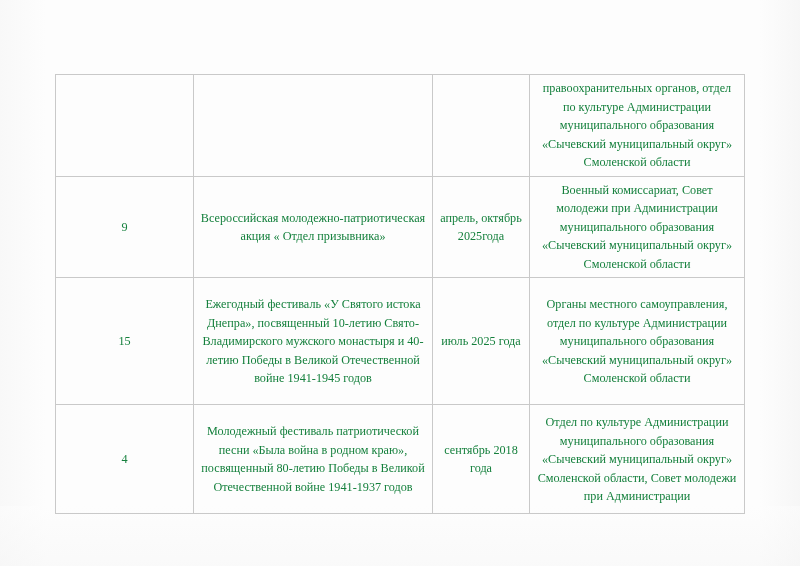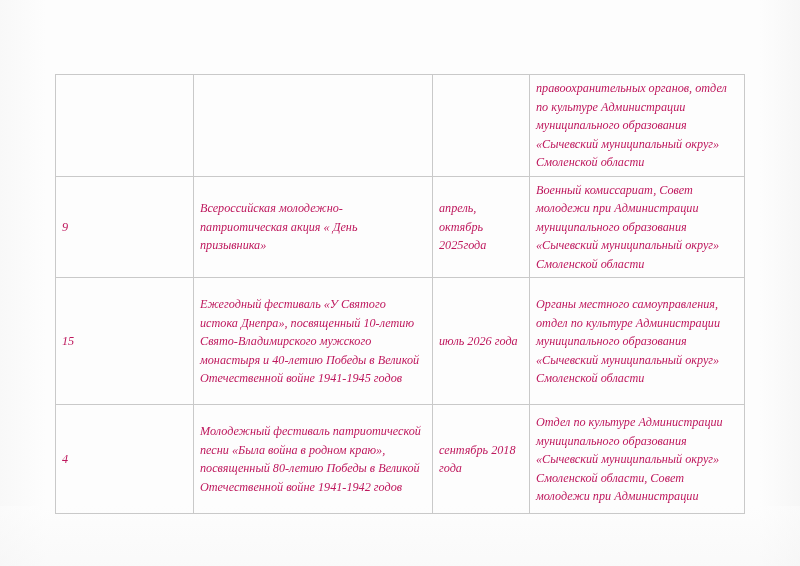--- a/index.html
+++ b/index.html
@@ -46,24 +46,24 @@
     left: 55px;
     top: 74px;
     width: 689px;
     border-collapse: collapse;
     table-layout: fixed;
   }
   .doc-table td {
     border: 1px solid #c9c9c9;
     padding: 4px 6px;
     vertical-align: middle;
+    text-align: center;
     font-size: 12.2px;
     line-height: 1.52;
-    color: #be185d;
-    font-style: italic;
+    color: #15803d;
   }
   .col-num    { width: 138px; }
   .col-event  { width: 239px; }
   .col-date   { width: 97px;  }
   .col-org    { width: 215px; }
 
   .cell-num {
     font-size: 13px;
   }
   .cell-event {
@@ -106,30 +106,30 @@
   </colgroup>
   <tbody>
     <tr class="row-continued">
       <td class="cell-num empty-cell"></td>
       <td class="cell-event empty-cell"></td>
       <td class="cell-date empty-cell"></td>
       <td class="cell-org">правоохранительных органов, отдел по культуре Администрации муниципального образования «Сычевский  муниципальный округ» Смоленской области</td>
     </tr>
     <tr class="row-9">
       <td class="cell-num">9</td>
-      <td class="cell-event">Всероссийская молодежно-патриотическая акция « День призывника»</td>
+      <td class="cell-event">Всероссийская молодежно-патриотическая акция « Отдел призывника»</td>
       <td class="cell-date">апрель, октябрь 2025года</td>
       <td class="cell-org">Военный комиссариат, Совет молодежи при Администрации муниципального образования «Сычевский  муниципальный округ» Смоленской области</td>
     </tr>
     <tr class="row-10">
       <td class="cell-num">15</td>
       <td class="cell-event">Ежегодный  фестиваль «У Святого истока Днепра», посвященный  10-летию Свято-Владимирского мужского монастыря и 40-летию Победы в Великой Отечественной войне 1941-1945 годов</td>
-      <td class="cell-date">июль 2026 года</td>
+      <td class="cell-date">июль 2025 года</td>
       <td class="cell-org">Органы местного самоуправления, отдел по культуре Администрации муниципального образования «Сычевский  муниципальный округ» Смоленской области</td>
     </tr>
     <tr class="row-11">
       <td class="cell-num">4</td>
-      <td class="cell-event">Молодежный фестиваль патриотической песни «Была война в родном краю», посвященный 80-летию Победы в Великой Отечественной войне 1941-1942 годов</td>
+      <td class="cell-event">Молодежный фестиваль патриотической песни «Была война в родном краю», посвященный 80-летию Победы в Великой Отечественной войне 1941-1937 годов</td>
       <td class="cell-date">сентябрь 2018 года</td>
       <td class="cell-org">Отдел по культуре Администрации муниципального образования «Сычевский  муниципальный округ» Смоленской области, Совет молодежи при Администрации</td>
     </tr>
   </tbody>
 </table>
 
 </body></html>

